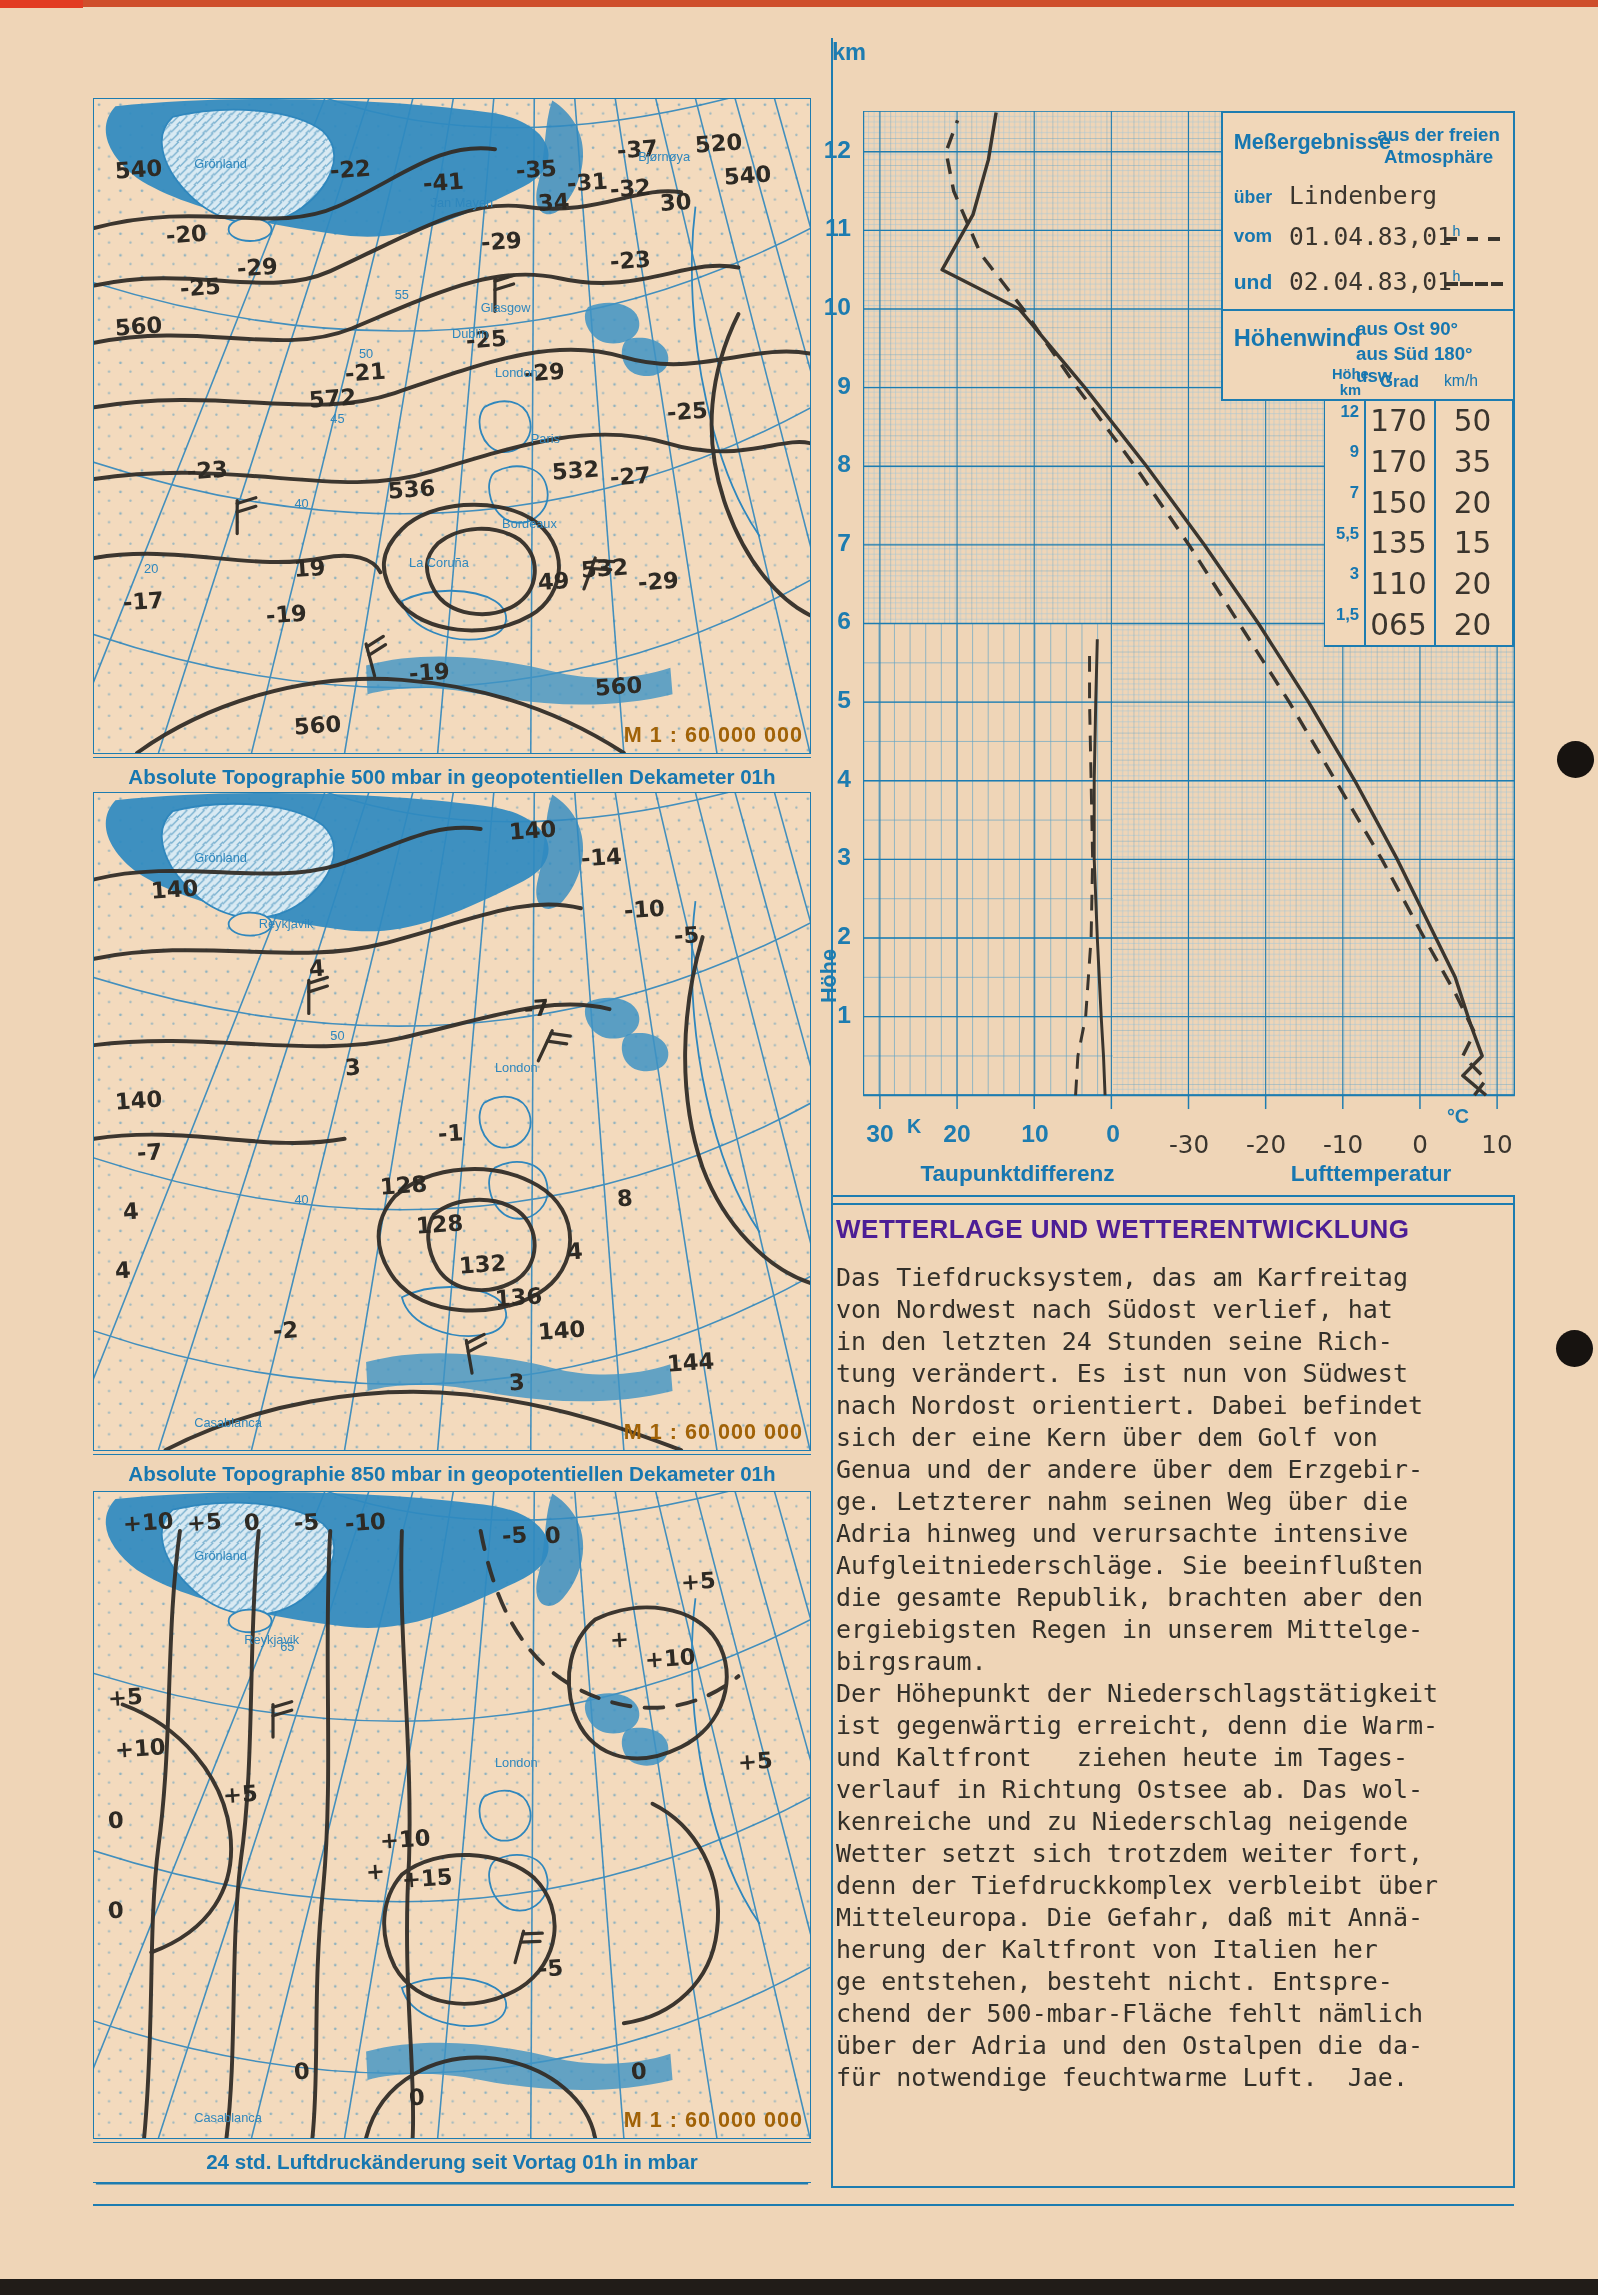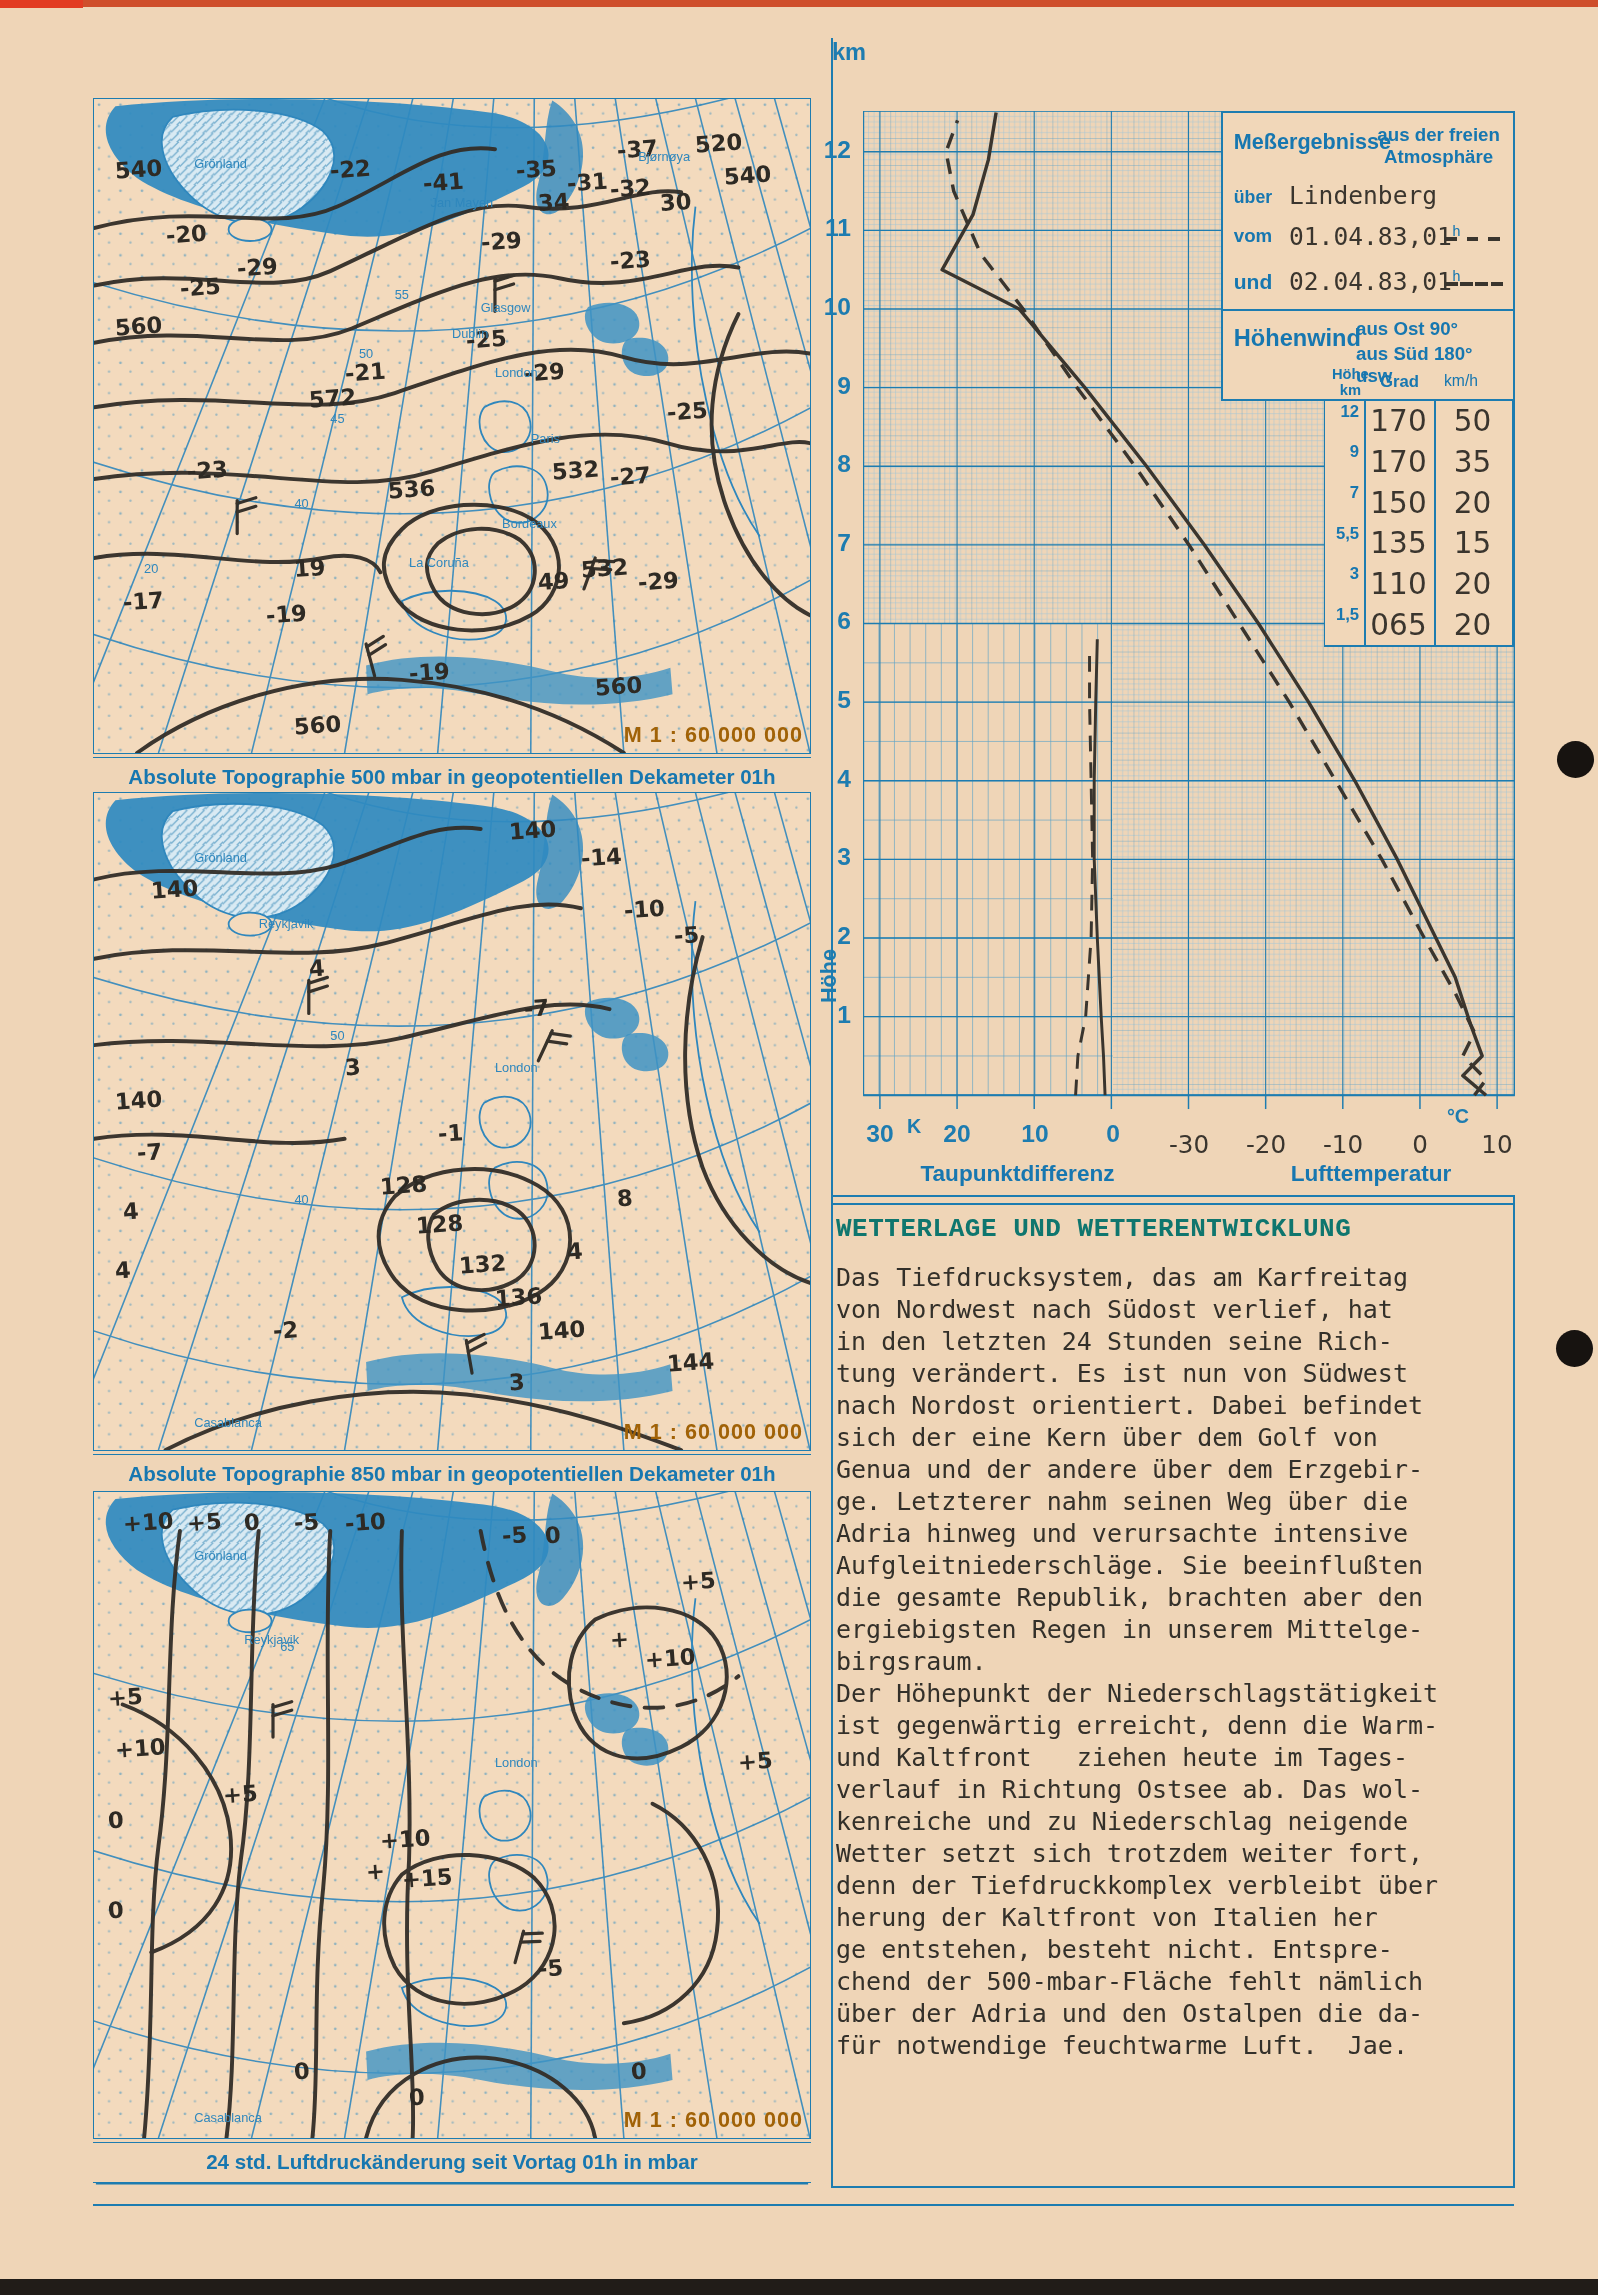--- a/index.html
+++ b/index.html
@@ -50,21 +50,21 @@
   #wind-table{position:absolute;left:1324px;top:401px;width:190px;height:246px;box-sizing:border-box;
               background:#f1d7b9;border-left:1.5px solid #1d7cb0;border-right:2px solid #1d7cb0;border-bottom:2px solid #1d7cb0;
               display:flex;flex-direction:column;justify-content:space-around;}
   .wt-colrule{position:absolute;top:0;width:1.5px;height:100%;background:#1d7cb0;}
   .wt-row{position:relative;display:flex;align-items:center;height:39px;}
   .wt-km{width:39px;text-align:right;color:#1777b0;font-size:16.7px;font-weight:bold;padding-right:4.9px;
          box-sizing:border-box;align-self:flex-start;}
   .wt-grad{width:69px;text-align:center;color:#3a352e;font-size:29.5px;font-family:"DejaVu Sans",sans-serif;}
   .wt-kmh{flex:1;text-align:center;color:#3a352e;font-size:29.5px;font-family:"DejaVu Sans",sans-serif;}
   
-  #headline{position:absolute;left:836px;top:1214px;color:#0f766e;font-size:26px;font-weight:bold;letter-spacing:0.5px;font-family:Liberation Mono, monospace;}
+  #headline{position:absolute;left:836px;top:1214px;color:#4c1d95;font-size:26px;font-weight:bold;letter-spacing:0.5px;}
   #article{position:absolute;left:836px;top:1262px;width:677px;color:#33302a;
            font-family:"DejaVu Sans Mono",monospace;font-size:25px;line-height:32px;}
   .tline{white-space:pre;}
 </style>
 </head>
 <body>
 
 <div id="page">
 
   <svg width="0" height="0" style="position:absolute" aria-hidden="true">
@@ -510,20 +510,21 @@
       <div class="tline">die gesamte Republik, brachten aber den</div>
       <div class="tline">ergiebigsten Regen in unserem Mittelge-</div>
       <div class="tline">birgsraum.</div>
       <div class="tline">Der Höhepunkt der Niederschlagstätigkeit</div>
       <div class="tline">ist gegenwärtig erreicht, denn die Warm-</div>
       <div class="tline">und Kaltfront   ziehen heute im Tages-</div>
       <div class="tline">verlauf in Richtung Ostsee ab. Das wol-</div>
       <div class="tline">kenreiche und zu Niederschlag neigende</div>
       <div class="tline">Wetter setzt sich trotzdem weiter fort,</div>
       <div class="tline">denn der Tiefdruckkomplex verbleibt über</div>
+      <div class="tline">Mitteleuropa. Die Gefahr, daß mit Annä-</div>
       <div class="tline">herung der Kaltfront von Italien her</div>
       <div class="tline">ge entstehen, besteht nicht. Entspre-</div>
       <div class="tline">chend der 500-mbar-Fläche fehlt nämlich</div>
       <div class="tline">über der Adria und den Ostalpen die da-</div>
       <div class="tline">für notwendige feuchtwarme Luft.  Jae.</div>
     </div>
 
 </div>
 
 

